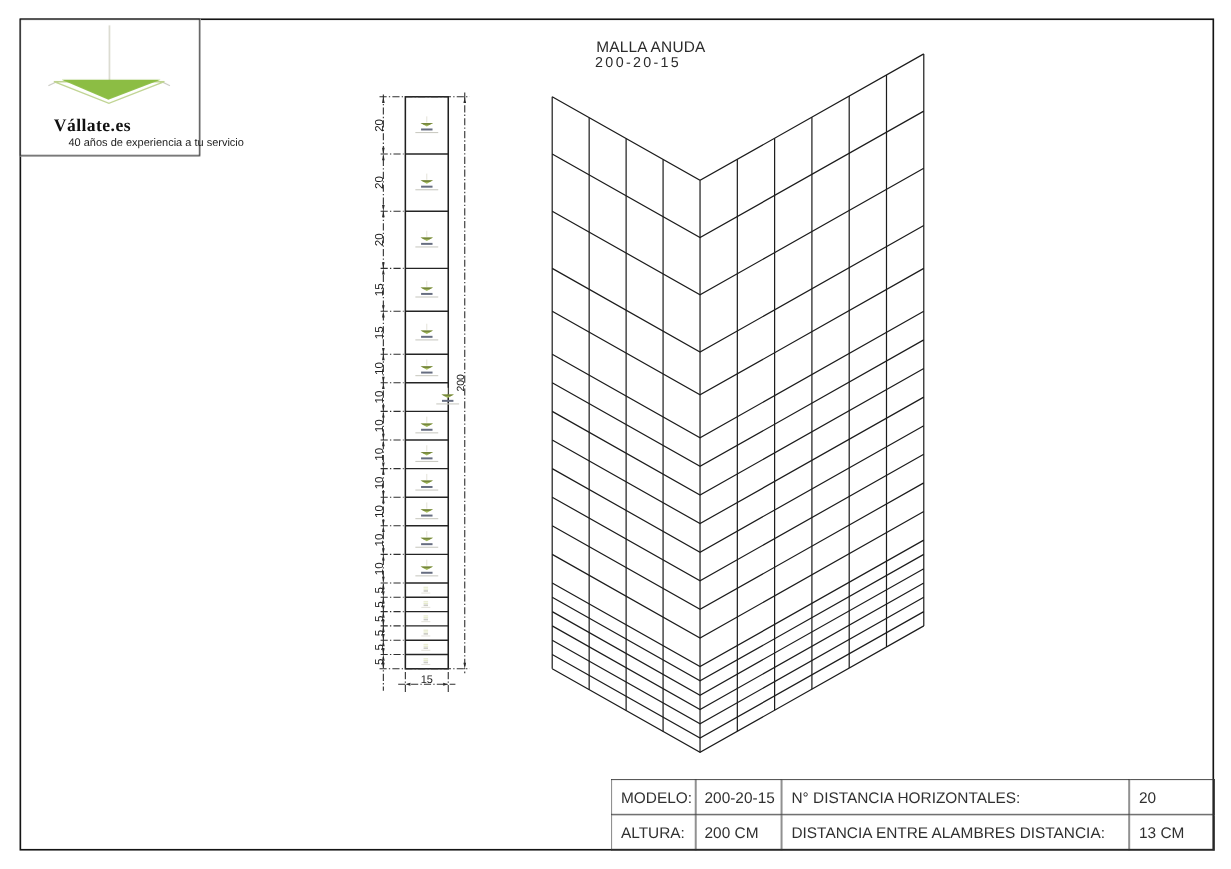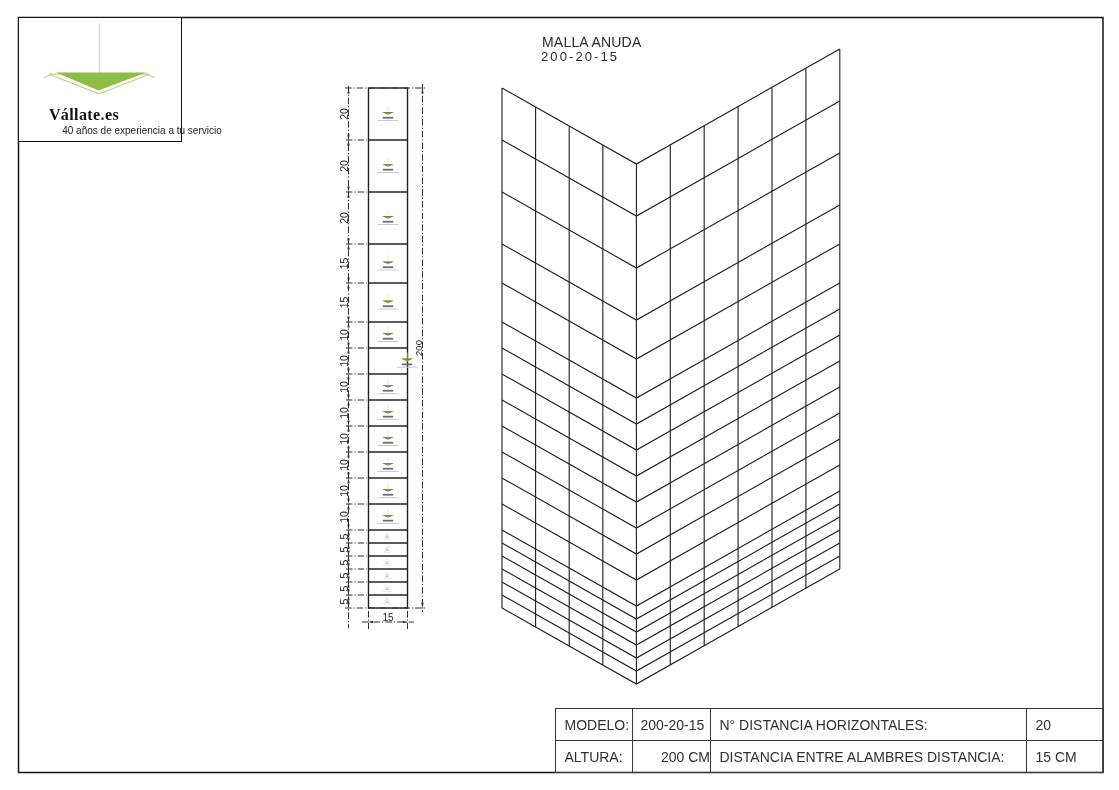--- a/index.html
+++ b/index.html
@@ -280,19 +280,19 @@
         </colgroup>
 <tbody>
           <tr>
 <td style="border:1.6px solid #383838;padding:0 0 0 8px;">MODELO:</td>
 <td style="border:1.6px solid #383838;padding:0 0 0 8px;">200-20-15</td>
 <td style="border:1.6px solid #383838;padding:0 0 0 8px;">N° DISTANCIA HORIZONTALES:</td>
 <td style="border:1.6px solid #383838;padding:0 0 0 8px;">20</td>
 </tr>
           <tr>
 <td style="border:1.6px solid #383838;padding:0 0 0 8px;margin-top:48px;">ALTURA:</td>
-<td style="border:1.6px solid #383838;padding:0 0 0 8px;text-align:right;">200 CM</td>
+<td style="border:1.6px solid #383838;padding:0 0 0 8px;">200 CM</td>
 <td style="border:1.6px solid #383838;padding:0 0 0 8px;">DISTANCIA ENTRE ALAMBRES DISTANCIA:</td>
-<td style="border:1.6px solid #383838;padding:0 0 0 8px;">15 CM</td>
+<td style="border:1.6px solid #383838;padding:0 0 0 8px;">13 CM</td>
 </tr>
         </tbody>
       </table>
     </div>
 </div>
 </body></html>

